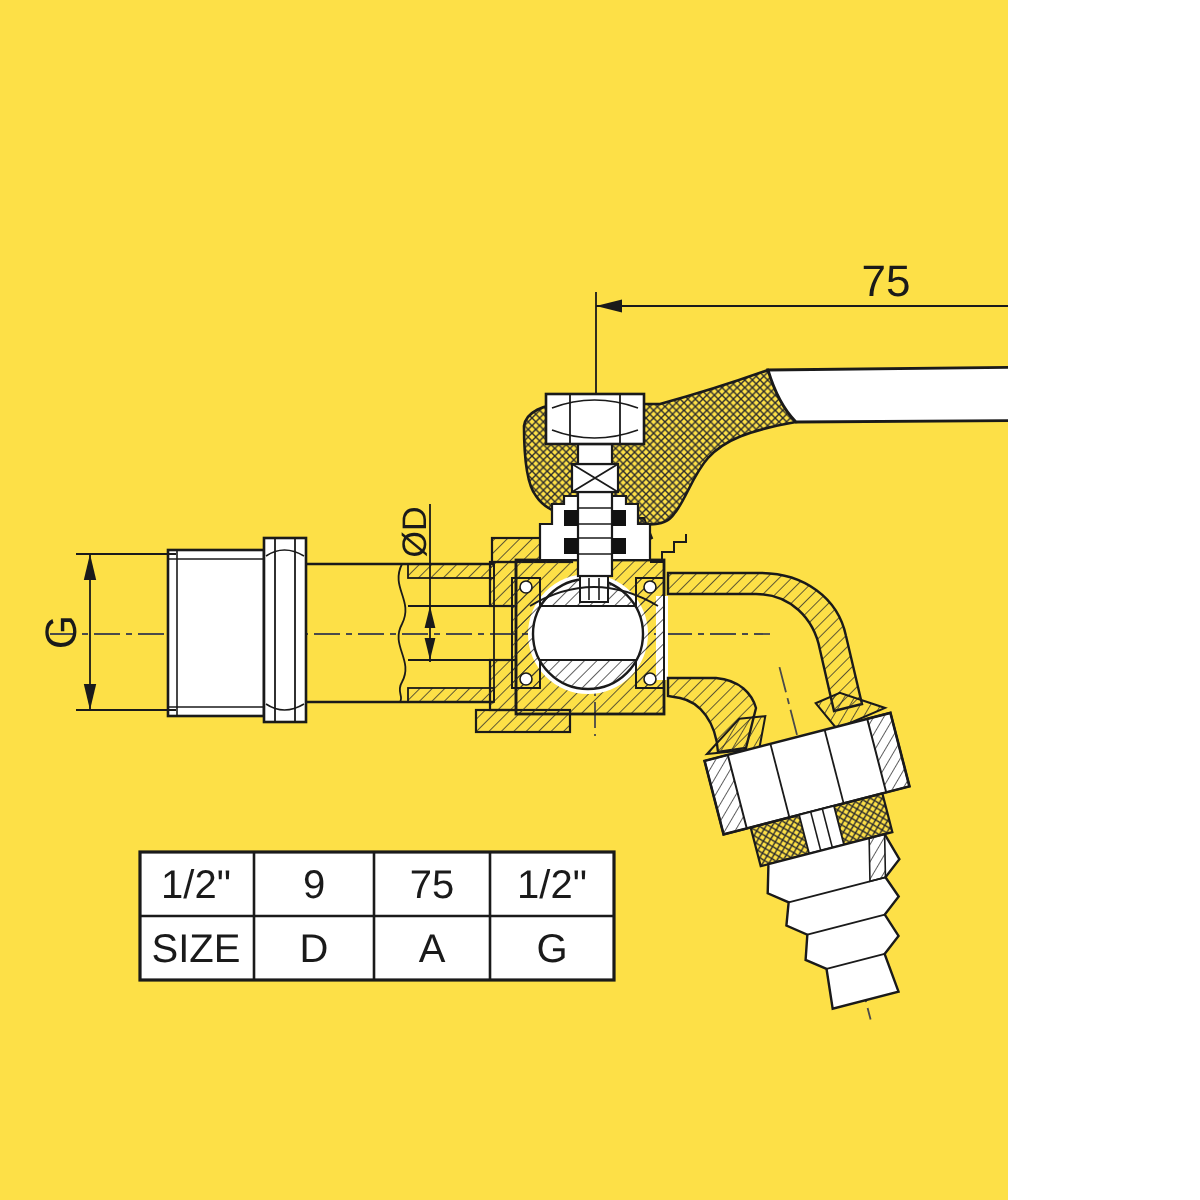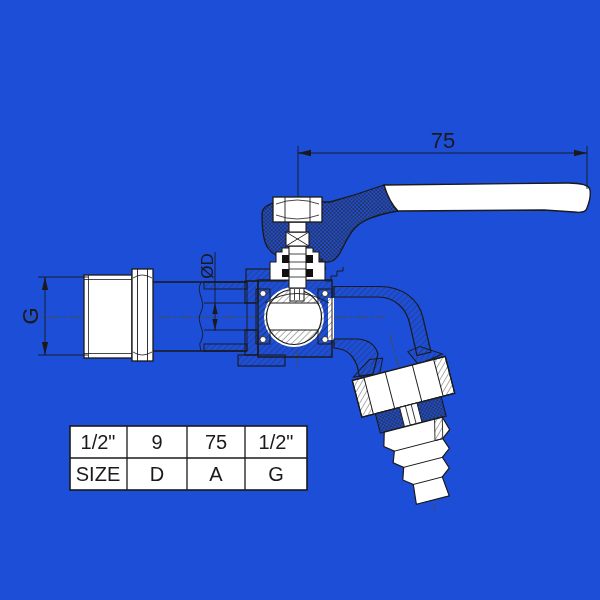--- a/index.html
+++ b/index.html
@@ -1,16 +1,16 @@
 <!DOCTYPE html>
 <html><head>
 <meta charset="utf-8">
 <style>
   html,body{margin:0;padding:0;background:#ffffff;}
-  .stage{width:600px;height:600px;position:relative;background:#1d4ed8;overflow:hidden;
+  .stage{width:504px;height:600px;position:relative;background:#fde047;overflow:hidden;
          font-family:"Liberation Sans", sans-serif;}
   svg{display:block}
   text{fill:#1a1a1a;font-family:"Liberation Sans", sans-serif;}
   .dimtxt{font-size:22px;}
   .dimtxt-sm{font-size:17px;}
   .tbltxt{font-size:20px;}
 </style>
 </head>
 <body>
 

